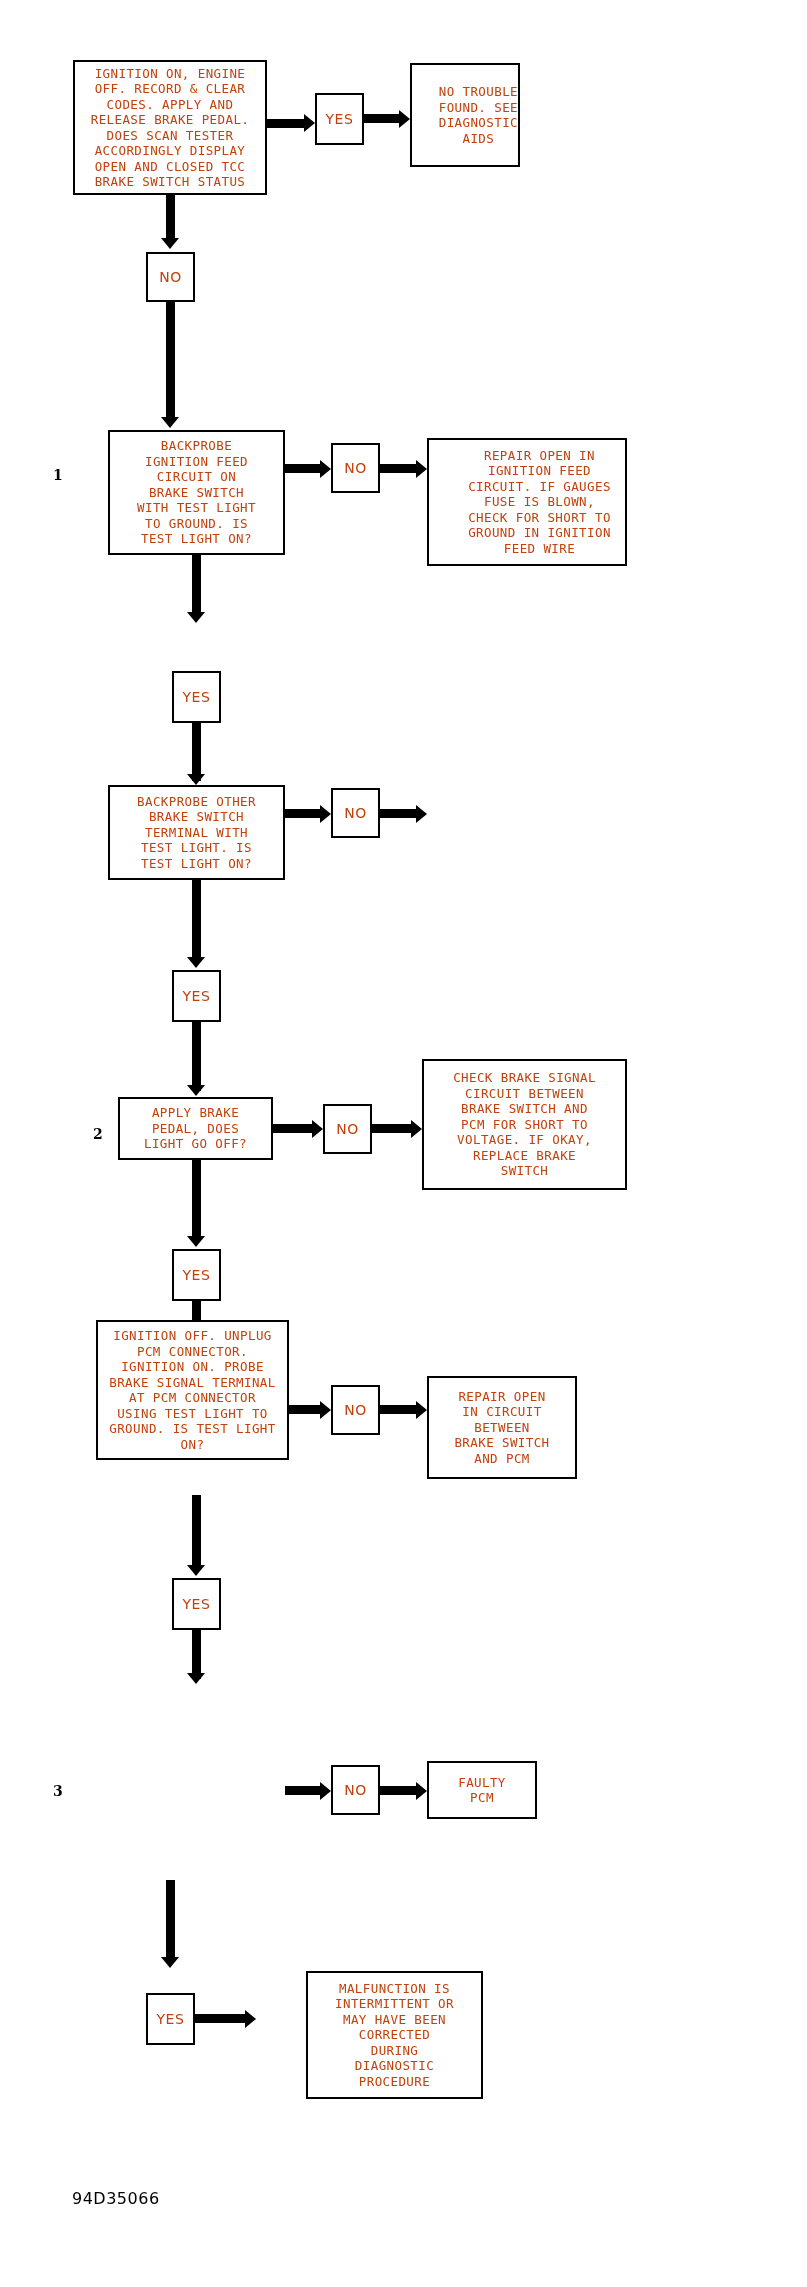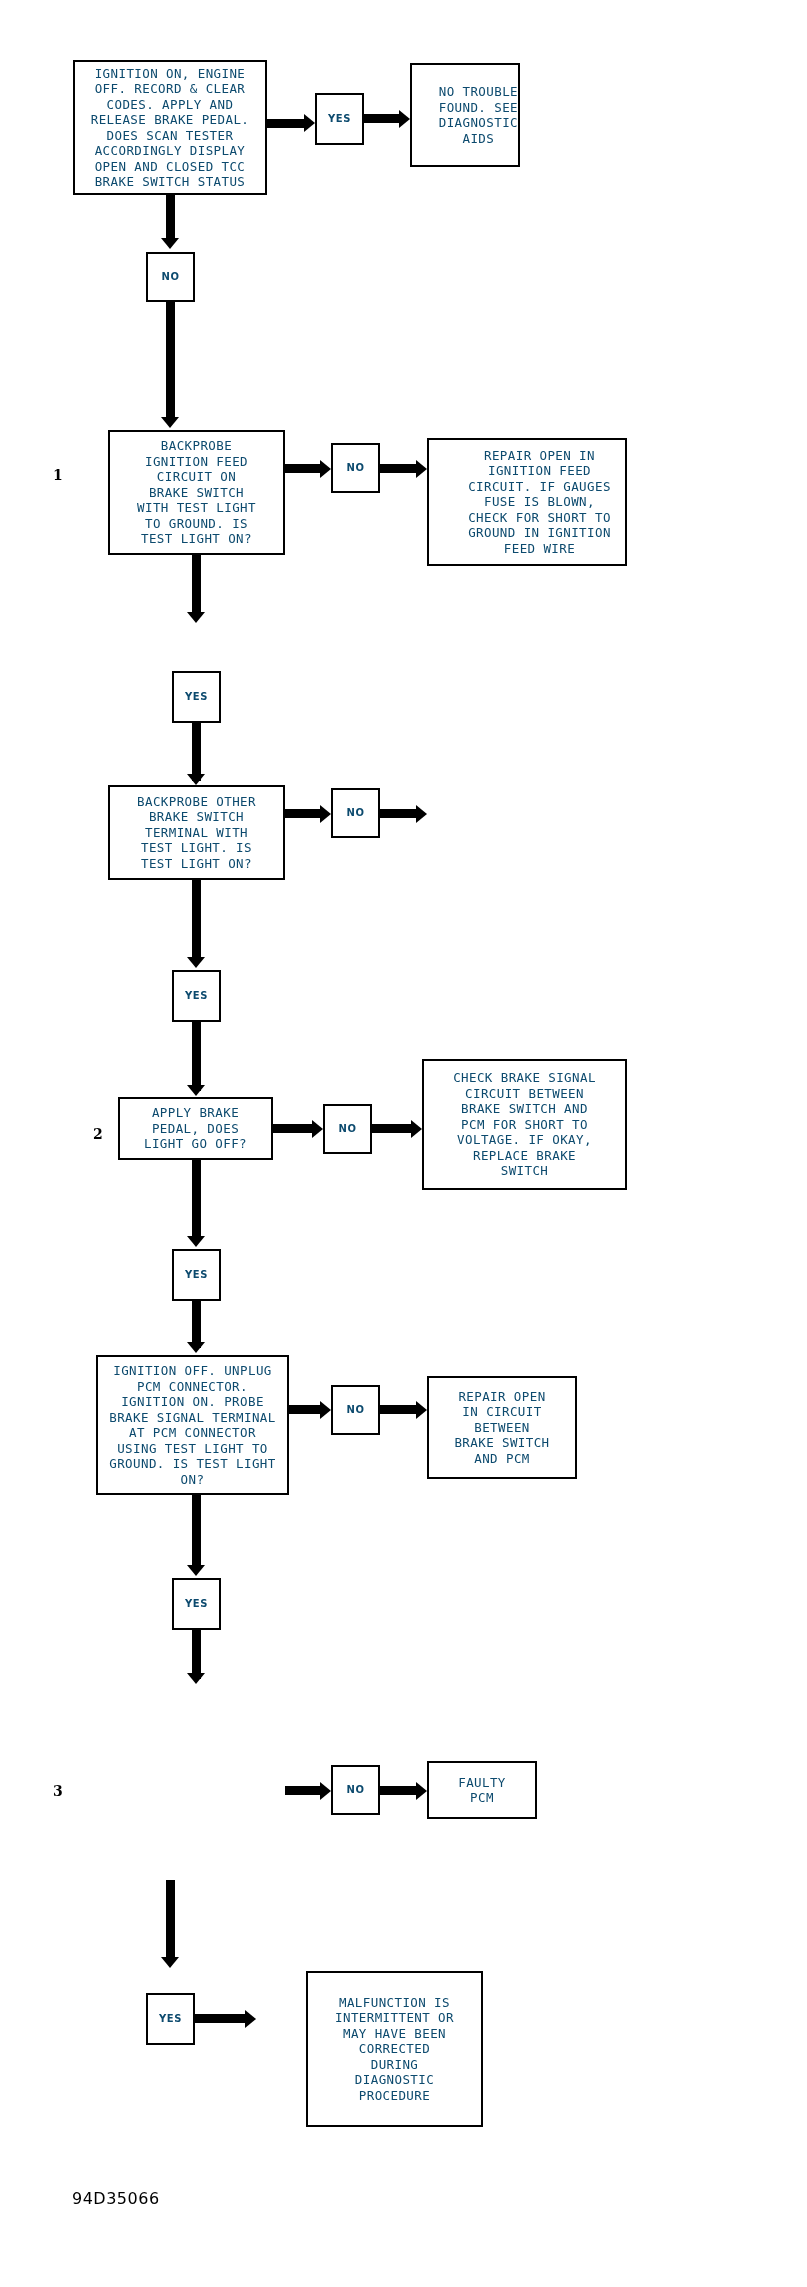--- a/index.html
+++ b/index.html
@@ -25,30 +25,30 @@
     display: flex;
     align-items: center;
     justify-content: center;
     text-align: center;
   }
   .node .txt {
     font-family: "DejaVu Sans Mono", monospace;
     font-size: 12.5px;
     line-height: 15.5px;
     letter-spacing: 0.4px;
-    color: #0c4a6e;
+    color: #c2410c;
     white-space: pre-line;
     font-weight: 500;
   }
   .gate .txt {
     font-family: "DejaVu Sans", sans-serif;
-    font-size: 10px;
+    font-size: 14px;
     line-height: 16px;
     letter-spacing: 0.6px;
-    font-weight: 700;
+    font-weight: 400;
   }
 
   
   .vline {
     position: absolute;
     width: 9px;
     background: #000000;
   }
   .hline {
     position: absolute;
@@ -233,21 +233,21 @@
   <div class="vline" style="left:192px; top:1160px; width:9px; height:80px;"></div>
   <div class="arrow-down" style="left:187px; top:1236px;"></div>
 
   <div class="node gate" style="left:172px; top:1249px; width:49px; height:52px;">
     <span class="txt">YES</span>
   </div>
 
   <div class="vline" style="left:192px; top:1300px; width:9px; height:48px;"></div>
   <div class="arrow-down" style="left:187px; top:1342px;"></div>
 
-  <div class="node" style="left:96px; top:1355px; width:193px; height:140px;">
+  <div class="node" style="left:96px; top:1320px; width:193px; height:140px;">
     <span class="txt">IGNITION OFF. UNPLUG
 PCM CONNECTOR.
 IGNITION ON. PROBE
 BRAKE SIGNAL TERMINAL
 AT PCM CONNECTOR
 USING TEST LIGHT TO
 GROUND. IS TEST LIGHT
 ON?</span>
   </div>
 
@@ -300,21 +300,21 @@
   <div class="vline" style="left:166px; top:1880px; width:9px; height:82px;"></div>
   <div class="arrow-down" style="left:161px; top:1957px;"></div>
 
   <div class="node gate" style="left:146px; top:1993px; width:49px; height:52px;">
     <span class="txt">YES</span>
   </div>
 
   <div class="hline" style="left:195px; top:2014px; width:50px;"></div>
   <div class="arrow-right" style="left:245px; top:2010px;"></div>
 
-  <div class="node" style="left:306px; top:1971px; width:177px; height:156px;">
+  <div class="node" style="left:306px; top:1971px; width:177px; height:128px;">
     <span class="txt">MALFUNCTION IS
 INTERMITTENT OR
 MAY HAVE BEEN
 CORRECTED
 DURING
 DIAGNOSTIC
 PROCEDURE</span>
   </div>
 
   <div class="caption" style="left:72px; top:2189px;">94D35066</div>

